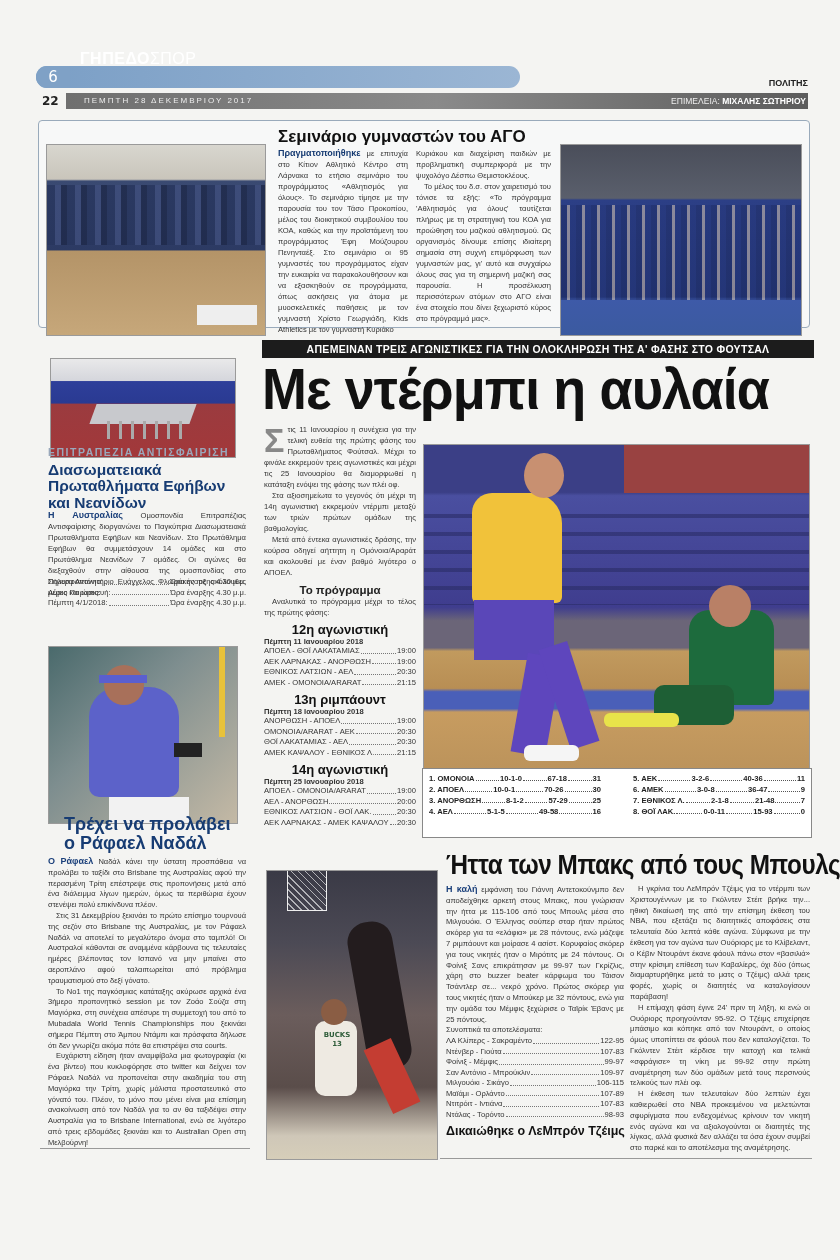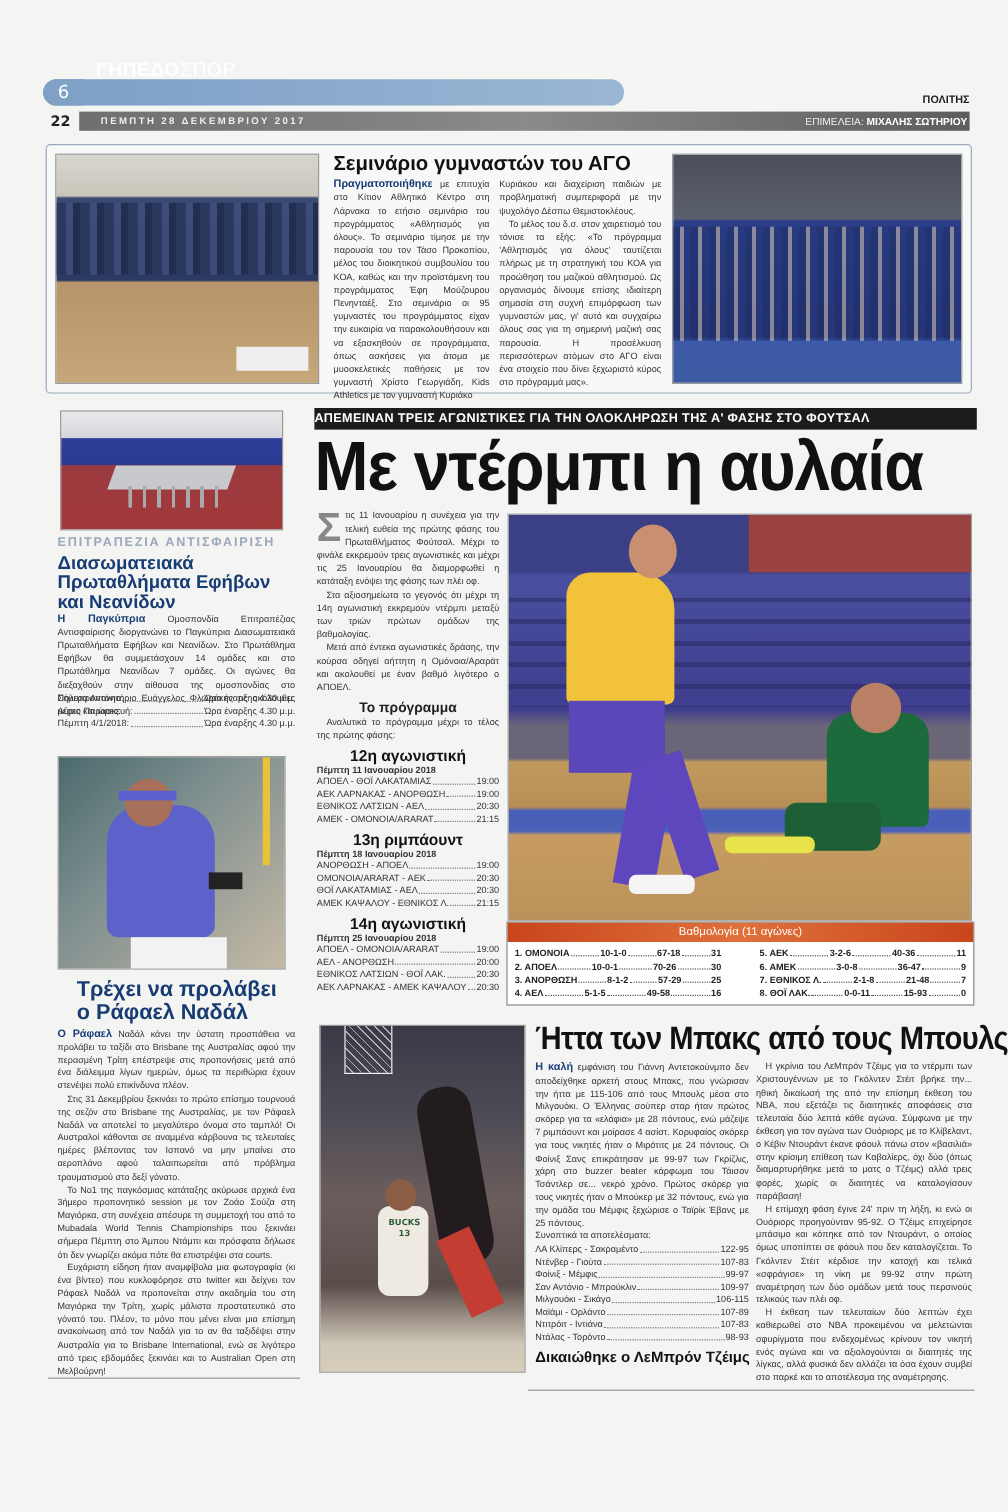--- a/index.html
+++ b/index.html
@@ -6,40 +6,40 @@
   body{width:840px;height:1260px;background:#f4f4f2;font-family:"DejaVu Sans",sans-serif;color:#222;position:relative;overflow:hidden;}
   .abs{position:absolute;}
   
   .hdr-pill{left:36px;top:66px;width:484px;height:22px;background:linear-gradient(90deg,#7b9fc6,#9bb6d4);border-radius:11px;}
   .hdr-num{left:36px;top:66px;width:34px;height:22px;background:#7fa1c6;border-radius:11px 0 0 11px;color:#fff;font-size:15px;text-align:center;line-height:22px;}
   .hdr-brand{left:80px;top:48px;height:22px;line-height:22px;color:#fff;font-size:16px;font-family:"Liberation Sans",sans-serif;letter-spacing:.5px;}
   .hdr-brand b{font-weight:bold;}
   .hdr-paper{right:32px;top:78px;font-size:9px;font-weight:bold;font-family:"Liberation Sans",sans-serif;}
   .hdr-bar{left:66px;top:93px;width:742px;height:16px;background:linear-gradient(90deg,#6f6f6f,#8a8a8a 50%,#5d5d5d);}
   .hdr-page{left:42px;top:93px;font-size:12px;font-weight:bold;line-height:16px;}
-  .hdr-date{left:84px;top:93px;line-height:16px;color:#eee;font-size:8px;letter-spacing:2px;font-family:"Liberation Sans",sans-serif;font-weight:bold;}
+  .hdr-date{left:84px;top:93px;line-height:16px;color:#eee;font-size:8px;letter-spacing:2px;font-family:"Liberation Sans",sans-serif;}
   .hdr-editor{right:34px;top:93px;line-height:16px;color:#eee;font-size:8.5px;font-family:"Liberation Sans",sans-serif;}
   .hdr-editor b{color:#fff;}
   
   .box{border:1px solid #9a9a9a;}
-  .photo{overflow:hidden;}
+  .photo{overflow:hidden;margin-top:16px;}
   .txt{font-size:7.6px;line-height:11px;color:#333;text-align:justify;font-family:"Liberation Sans",sans-serif;}
   .txt p{text-indent:8px;}
   .txt p.noind{text-indent:0;}
   .lead{font-weight:bold;color:#1a3f7a;font-size:9px;}
   .h-blue{color:#173c73;font-family:"Liberation Sans",sans-serif;font-weight:bold;line-height:1.05;}
   .kicker{color:#9aa8bb;font-weight:bold;letter-spacing:1.5px;font-family:"Liberation Sans",sans-serif;}
   .rowline{display:flex;font-size:7.6px;line-height:10.5px;font-family:"Liberation Sans",sans-serif;color:#333;}
   .rowline .l{white-space:nowrap;}
   .rowline .dots{flex:1;border-bottom:1px dotted #777;margin:0 1px 3px;}
   .rowline .r{white-space:nowrap;}
   
   .ago-box{left:38px;top:120px;width:772px;height:208px;border:1px solid #9ab;border-radius:4px;background:#f7f8f8;}
   
-  .fut-kicker{left:262px;top:340px;width:552px;height:18px;background:#1c1c1c;color:#fff;font-size:10.5px;font-weight:bold;line-height:18px;font-family:"Liberation Sans",sans-serif;letter-spacing:.3px;}
+  .fut-kicker{left:262px;top:340px;width:552px;height:18px;background:#1c1c1c;color:#fff;font-size:10.5px;font-weight:bold;text-align:center;line-height:18px;font-family:"Liberation Sans",sans-serif;letter-spacing:.3px;}
   .fut-title{left:262px;top:356px;width:552px;font-size:58px;font-weight:bold;font-family:"Liberation Sans",sans-serif;line-height:66px;letter-spacing:-1px;color:#111;transform:scaleX(.93);transform-origin:left;white-space:nowrap;}
   .standings{left:422px;top:768px;width:390px;height:70px;border:1px solid #888;background:#fff;}
   .stand-hd{height:16px;background:linear-gradient(90deg,#c9451d,#e0703a 50%,#c9451d);color:#fff;font-size:9.5px;text-align:center;line-height:16px;font-family:"Liberation Sans",sans-serif;}
   .stand-body{display:flex;padding:4px 6px;gap:32px;}
   .stand-col{flex:1;}
   .stand-row{display:flex;font-size:7.6px;line-height:11px;font-family:"Liberation Sans",sans-serif;font-weight:bold;color:#222;}
   .stand-row .t{white-space:nowrap;}
   .stand-row .d{flex:1;border-bottom:1px dotted #555;margin:0 1px 3px;}
   .sched-h{font-size:13px;font-weight:bold;text-align:center;font-family:"Liberation Sans",sans-serif;color:#111;margin-top:4px;}
   .sched-d{font-size:7.6px;font-weight:bold;color:#333;font-family:"Liberation Sans",sans-serif;}
@@ -75,21 +75,21 @@
   <div style="position:absolute;left:0;top:60px;width:100%;height:95px;background:repeating-linear-gradient(90deg,#1f2d66 0 6px,#d9c6b0 6px 9px,#25367a 9px 15px);opacity:.55"></div>
 </div>
 
 <div class="abs photo box" style="left:50px;top:342px;width:186px;height:100px;background:linear-gradient(180deg,#e9e9ea 0,#d5d6dc 22%,#2e3f9a 23%,#2a3a92 45%,#9b3b3f 46%,#a2383a 100%);">
   <div style="position:absolute;left:42px;top:45px;width:100px;height:20px;background:#c8c9cd;transform:skewX(-20deg);"></div>
   <div style="position:absolute;left:56px;top:62px;width:80px;height:18px;background:repeating-linear-gradient(90deg,#aaa 0 3px,transparent 3px 12px);"></div>
 </div>
 <div class="abs kicker" style="left:48px;top:446px;font-size:10.5px;">ΕΠΙΤΡΑΠΕΖΙΑ ΑΝΤΙΣΦΑΙΡΙΣΗ</div>
 <div class="abs h-blue" style="left:48px;top:462px;width:200px;font-size:15.5px;">Διασωματειακά Πρωταθλήματα Εφήβων και Νεανίδων</div>
 <div class="abs txt" style="left:48px;top:510px;width:198px;">
-  <p class="noind"><span class="lead">Η Παγκύπρια</span><span> Ομοσπονδία Επιτραπέζιας Αντισφαίρισης διοργανώνει το Παγκύπρια Διασωματειακά Πρωταθλήματα Εφήβων και Νεανίδων. Στο Πρωτάθλημα Εφήβων θα συμμετάσχουν 14 ομάδες και στο Πρωτάθλημα Νεανίδων 7 ομάδες. Οι αγώνες θα διεξαχθούν στην αίθουσα της ομοσπονδίας στο Πολυπροπονητήριο Ευάγγελος Φλωράκης τις ακόλουθες μέρες και ώρες:</span></p>
+  <p class="noind"><span class="lead">Η Αυστραλίας</span><span> Ομοσπονδία Επιτραπέζιας Αντισφαίρισης διοργανώνει το Παγκύπρια Διασωματειακά Πρωταθλήματα Εφήβων και Νεανίδων. Στο Πρωτάθλημα Εφήβων θα συμμετάσχουν 14 ομάδες και στο Πρωτάθλημα Νεανίδων 7 ομάδες. Οι αγώνες θα διεξαχθούν στην αίθουσα της ομοσπονδίας στο Πολυπροπονητήριο Ευάγγελος Φλωράκης τις ακόλουθες μέρες και ώρες:</span></p>
 </div>
 <div class="abs" style="left:48px;top:577px;width:198px;">
   <div class="rowline">
       <span class="l">Σήμερα Αντόνιο:</span>
       <span class="dots"></span>
       <span class="r">Ώρα έναρξης 4.30 μ.μ.</span>
     </div>
   <div class="rowline">
       <span class="l">Αύριο Παρασκευή:</span>
       <span class="dots"></span>
@@ -211,21 +211,20 @@
   <div style="position:absolute;left:130px;top:198px;width:30px;height:105px;background:#5e46bd;transform:rotate(-18deg);"></div>
 
   <div style="position:absolute;left:265px;top:165px;width:85px;height:95px;background:#1d6b3d;border-radius:20px 20px 6px 6px;"></div>
   <div style="position:absolute;left:285px;top:140px;width:42px;height:42px;background:#b98066;border-radius:50%;"></div>
   <div style="position:absolute;left:230px;top:240px;width:80px;height:40px;background:#1e5f35;border-radius:10px;"></div>
   <div style="position:absolute;left:180px;top:268px;width:75px;height:14px;background:#e8e34a;border-radius:6px;"></div>
   <div style="position:absolute;left:100px;top:300px;width:55px;height:16px;background:#f5f5f5;border-radius:6px;"></div>
 </div>
 
 <div class="abs standings">
-  <div class="stand-hd">Βαθμολογία (11 αγώνες)</div>
   <div class="stand-body">
     <div class="stand-col">
       <div class="stand-row">
           <span class="t">1. ΟΜΟΝΟΙΑ</span>
           <span class="d"></span>
           <span class="t">10-1-0</span>
           <span class="d"></span>
           <span class="t">67-18</span>
           <span class="d"></span>
           <span class="t">31</span>

